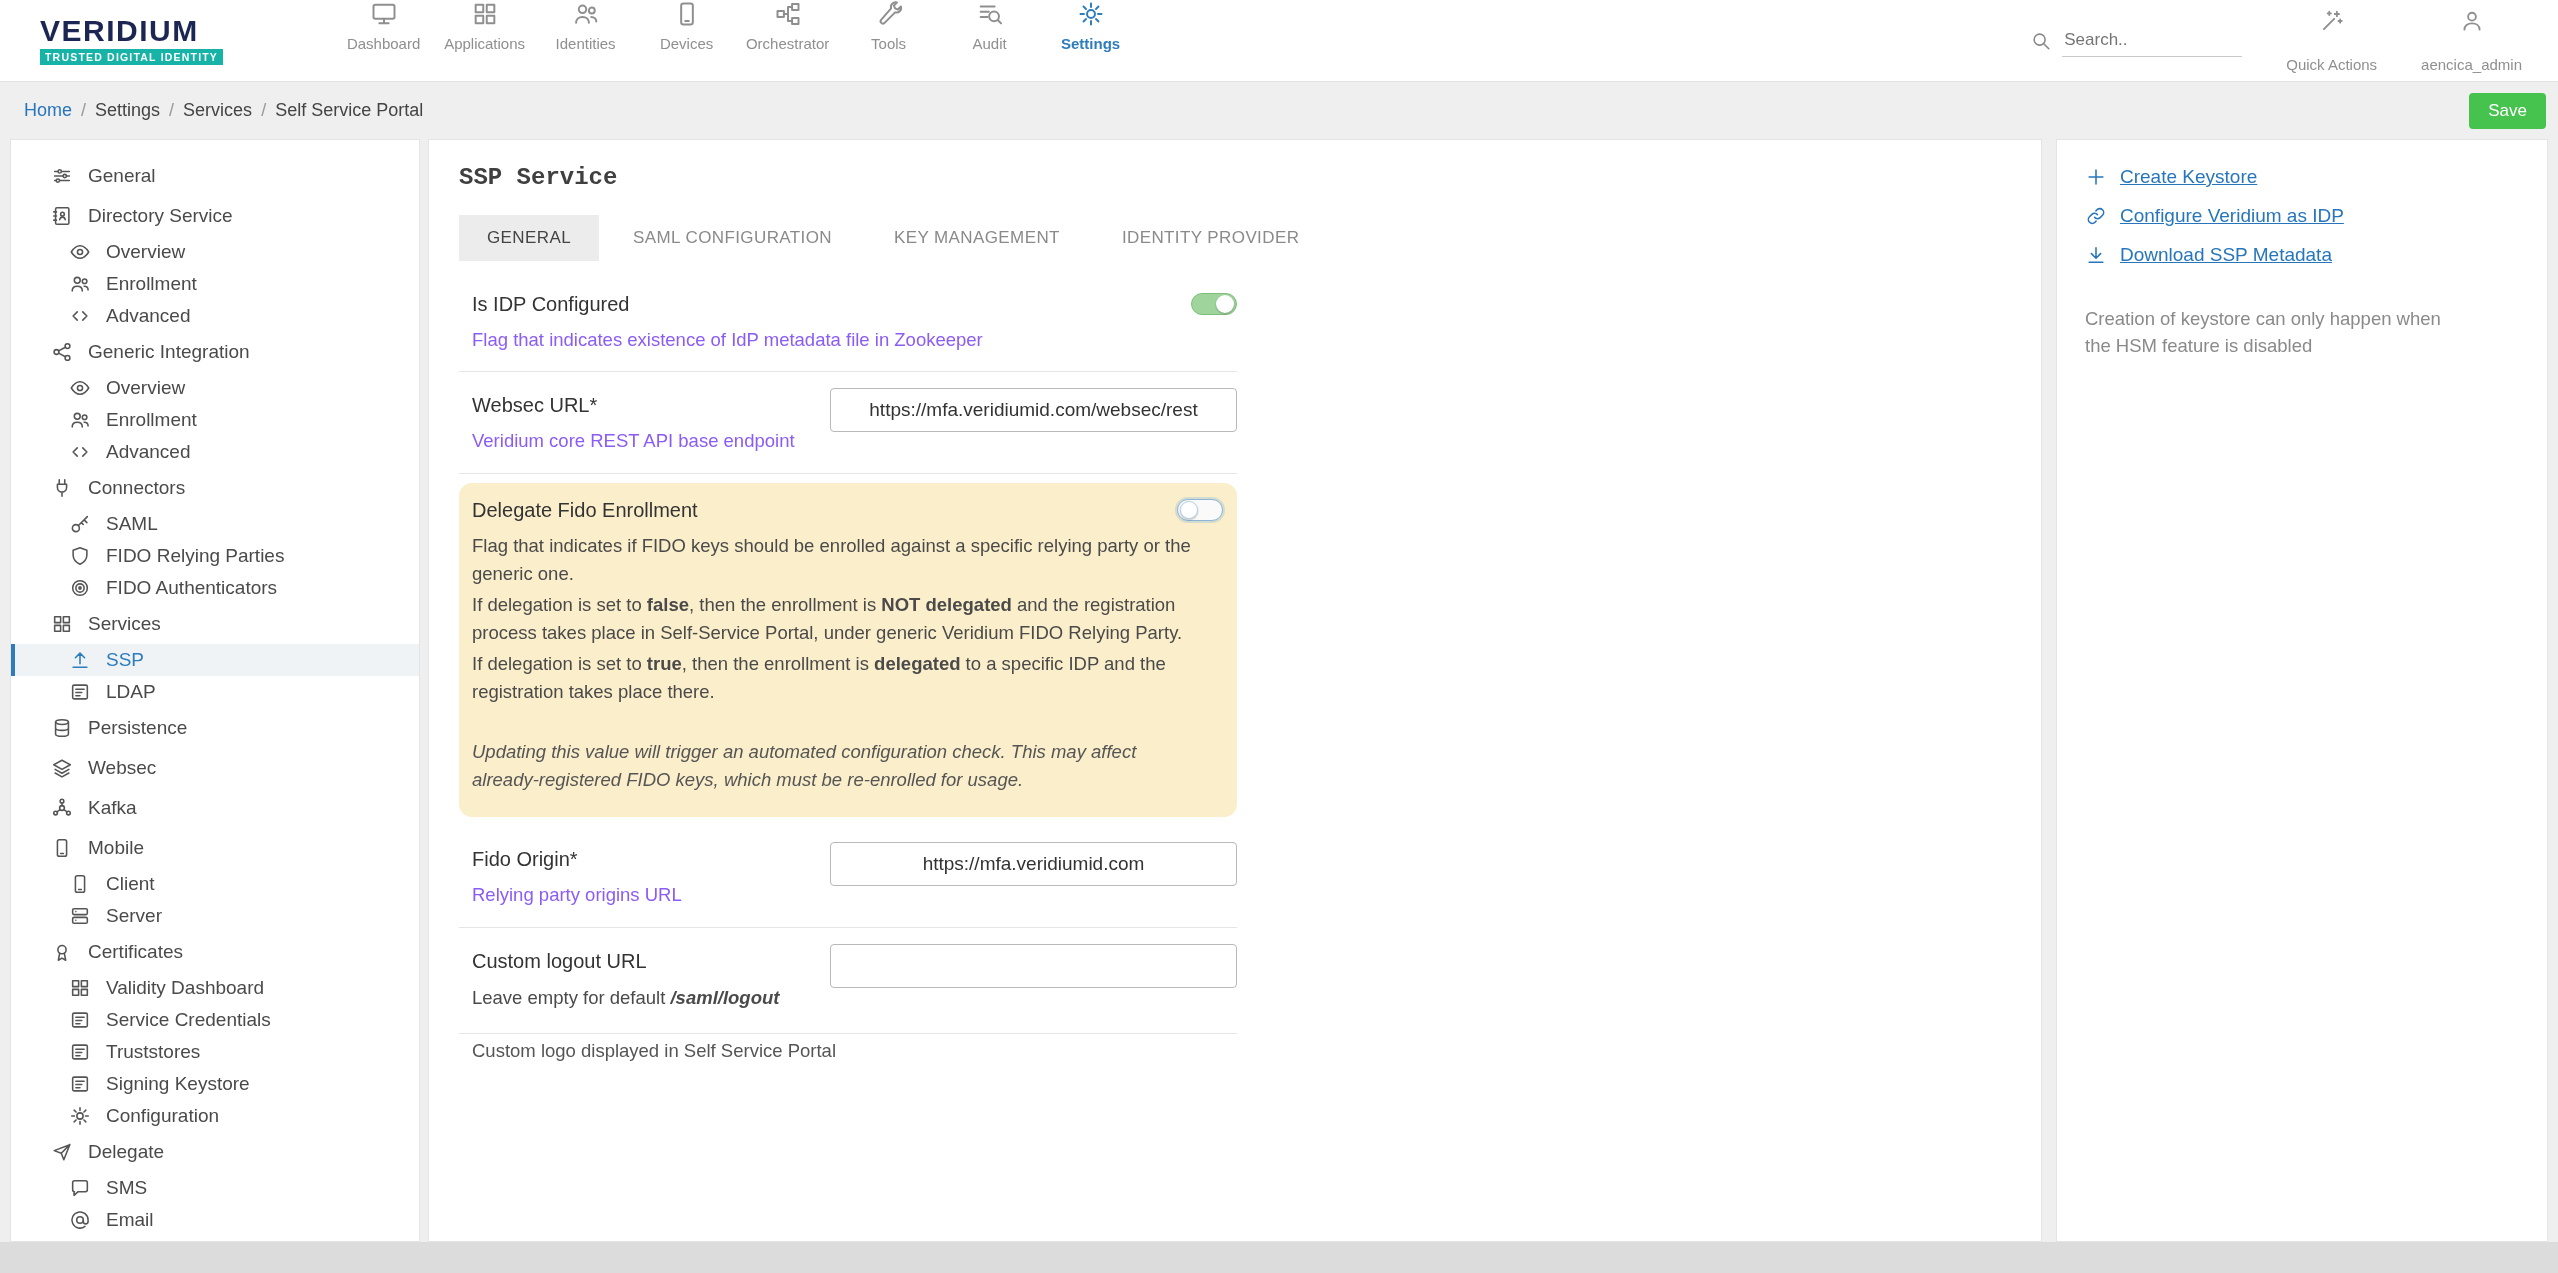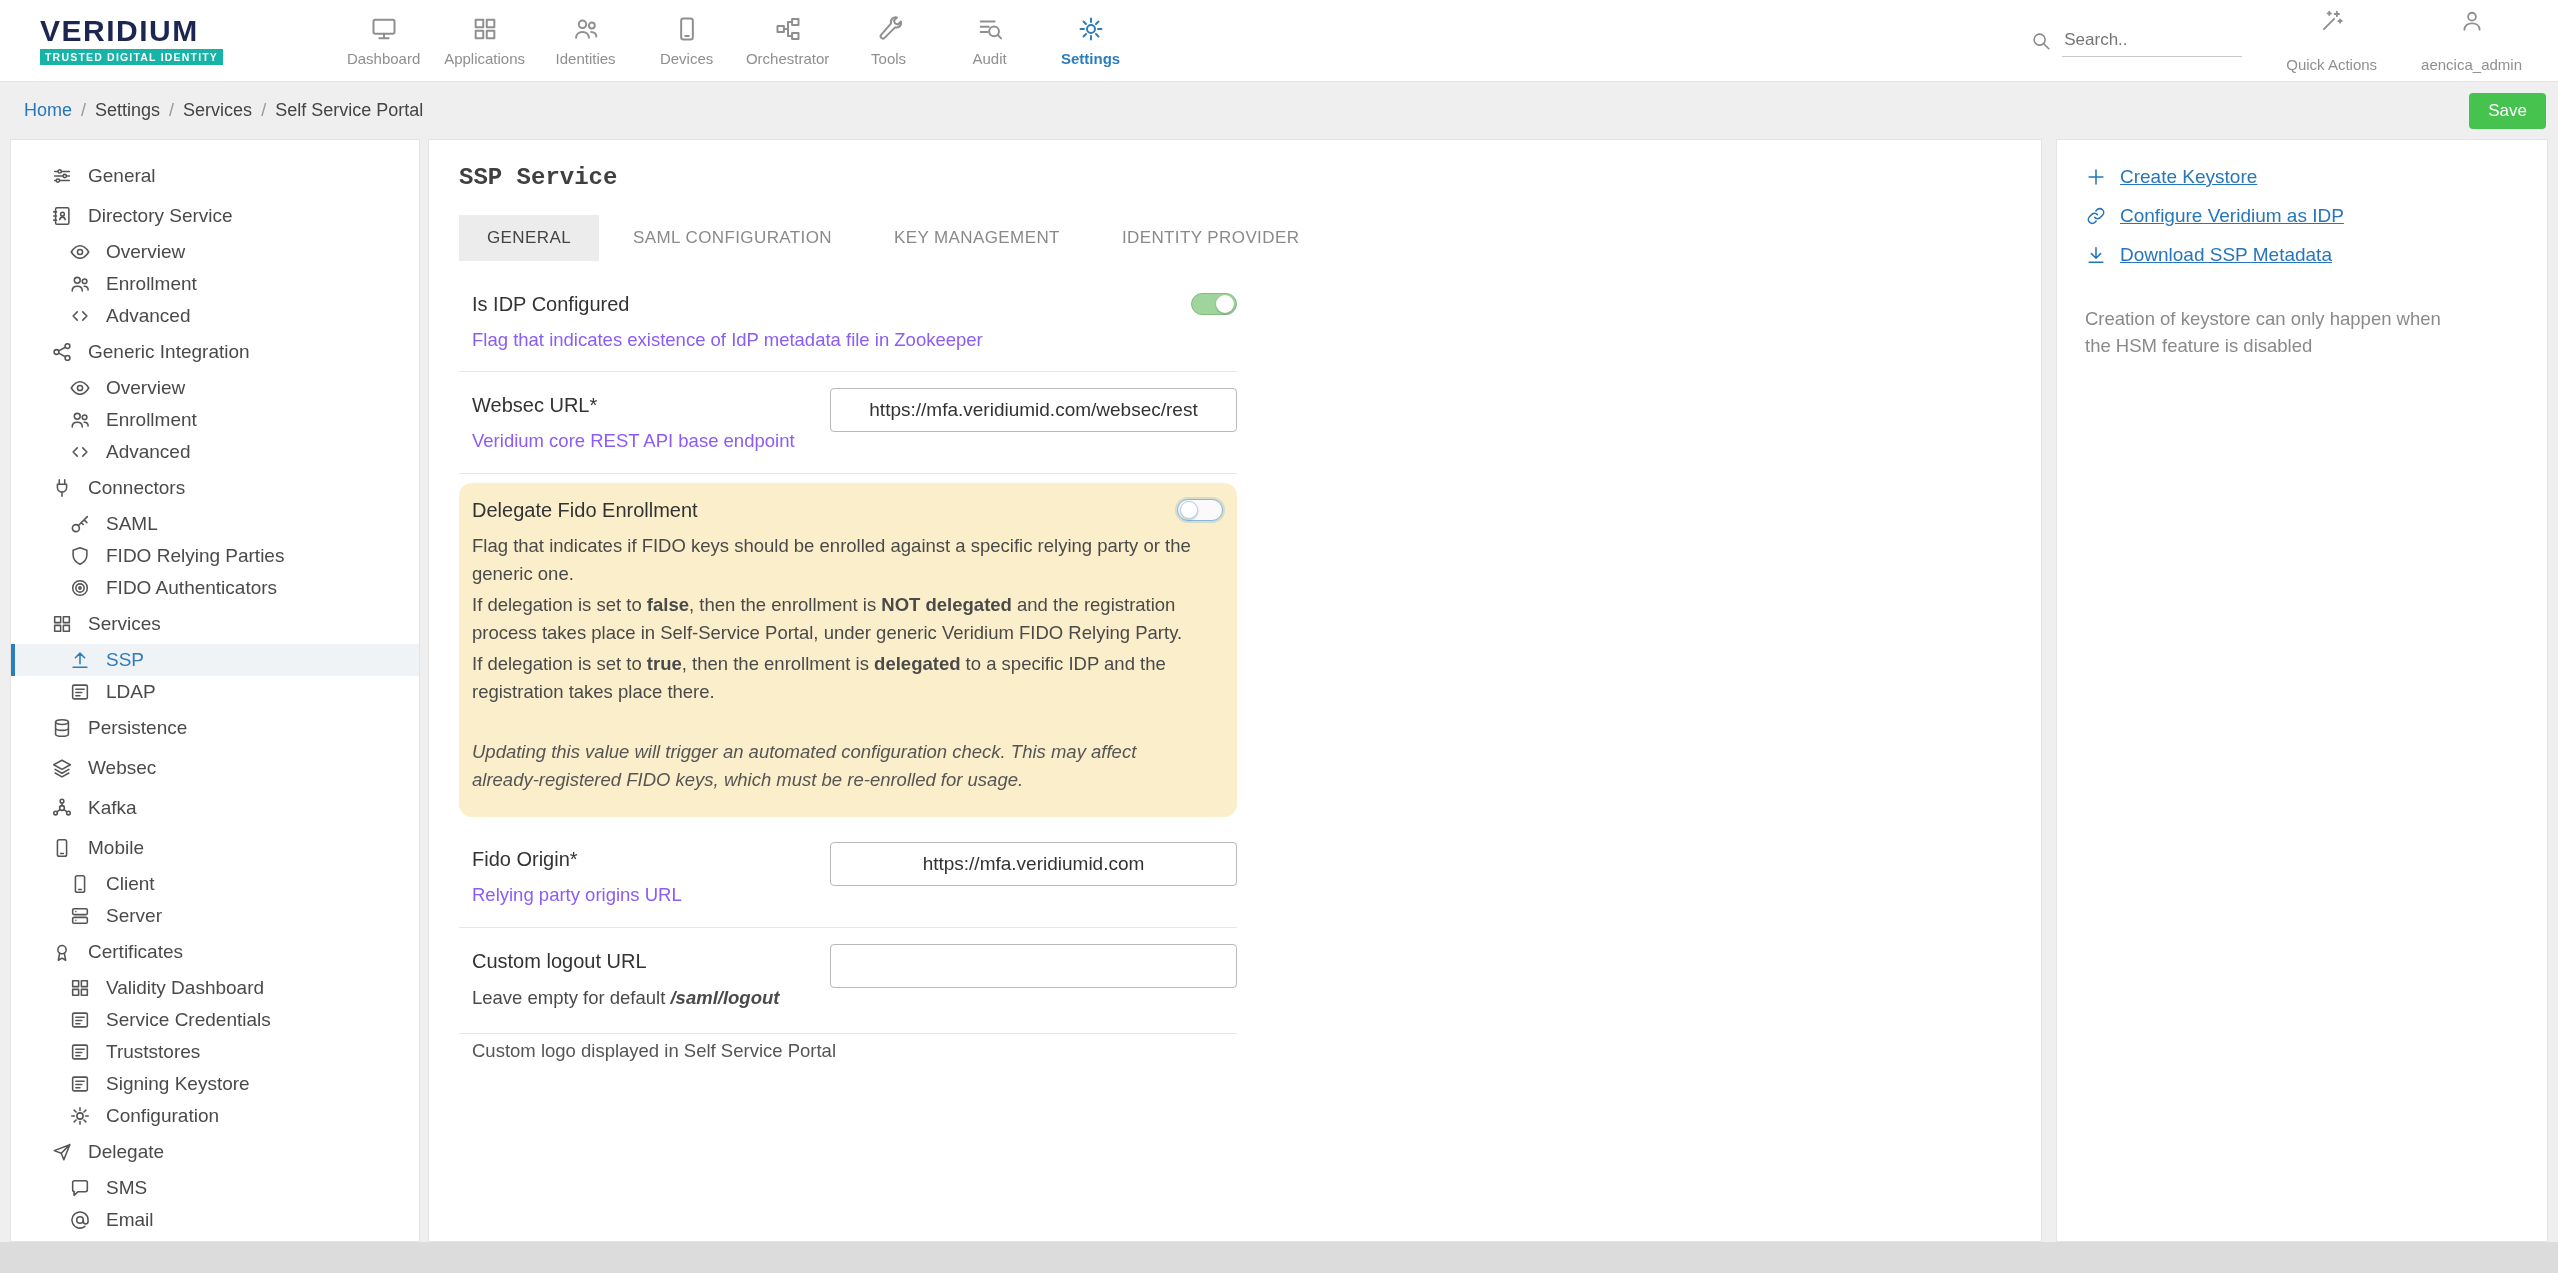--- a/index.html
+++ b/index.html
@@ -16,21 +16,21 @@
   
   .topbar {
     height: 82px; background: #fff; border-bottom: 1px solid #e3e3e3;
     display: flex; align-items: center; padding: 0 36px 0 40px;
   }
   .brand { margin-right: 110px; cursor: pointer; }
   .brand-name { font-size: 30px; font-weight: bold; color: #1b2653; letter-spacing: 1.5px; line-height: 1; }
   .brand-tag { font-size: 10.5px; color: #fff; background: #16b3a6; padding: 2px 5px; letter-spacing: 1.2px; display: inline-block; margin-top: 3px; font-weight: bold; }
   .topnav { display: flex; height: 100%; }
   .nav-item {
-    width: 101px; display: flex; flex-direction: column; align-items: center; justify-content: center;
+    width: 101px; display: flex; flex-direction: column; align-items: center; justify-content: flex-start;
     gap: 7px; color: #8f8f8f; font-size: 15px; cursor: pointer;
   }
   .nav-item .icn { width: 28px; height: 28px; }
   .nav-item.active { color: #2d7dbd; font-weight: bold; }
   .top-right { margin-left: auto; display: flex; align-items: center; gap: 44px; }
   .search { display: flex; align-items: center; gap: 10px; }
   .search .icn { width: 22px; height: 22px; color: #888; }
   .search input {
     border: none; border-bottom: 1px solid #c9c9c9; outline: none;
     font-size: 17px; width: 180px; padding: 6px 2px; background: transparent; color: #555;

